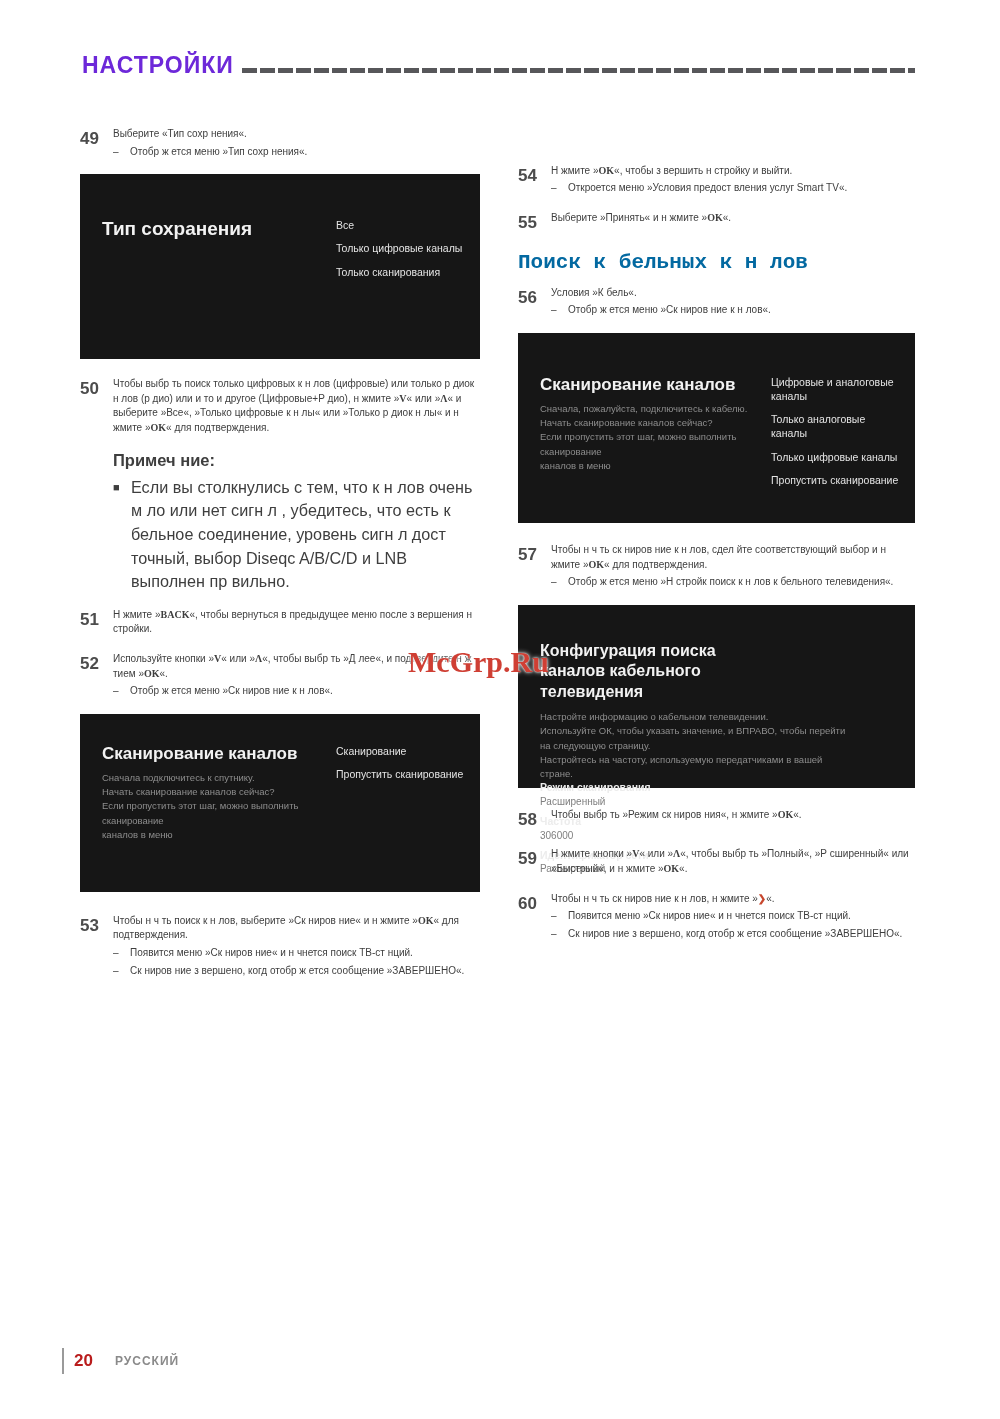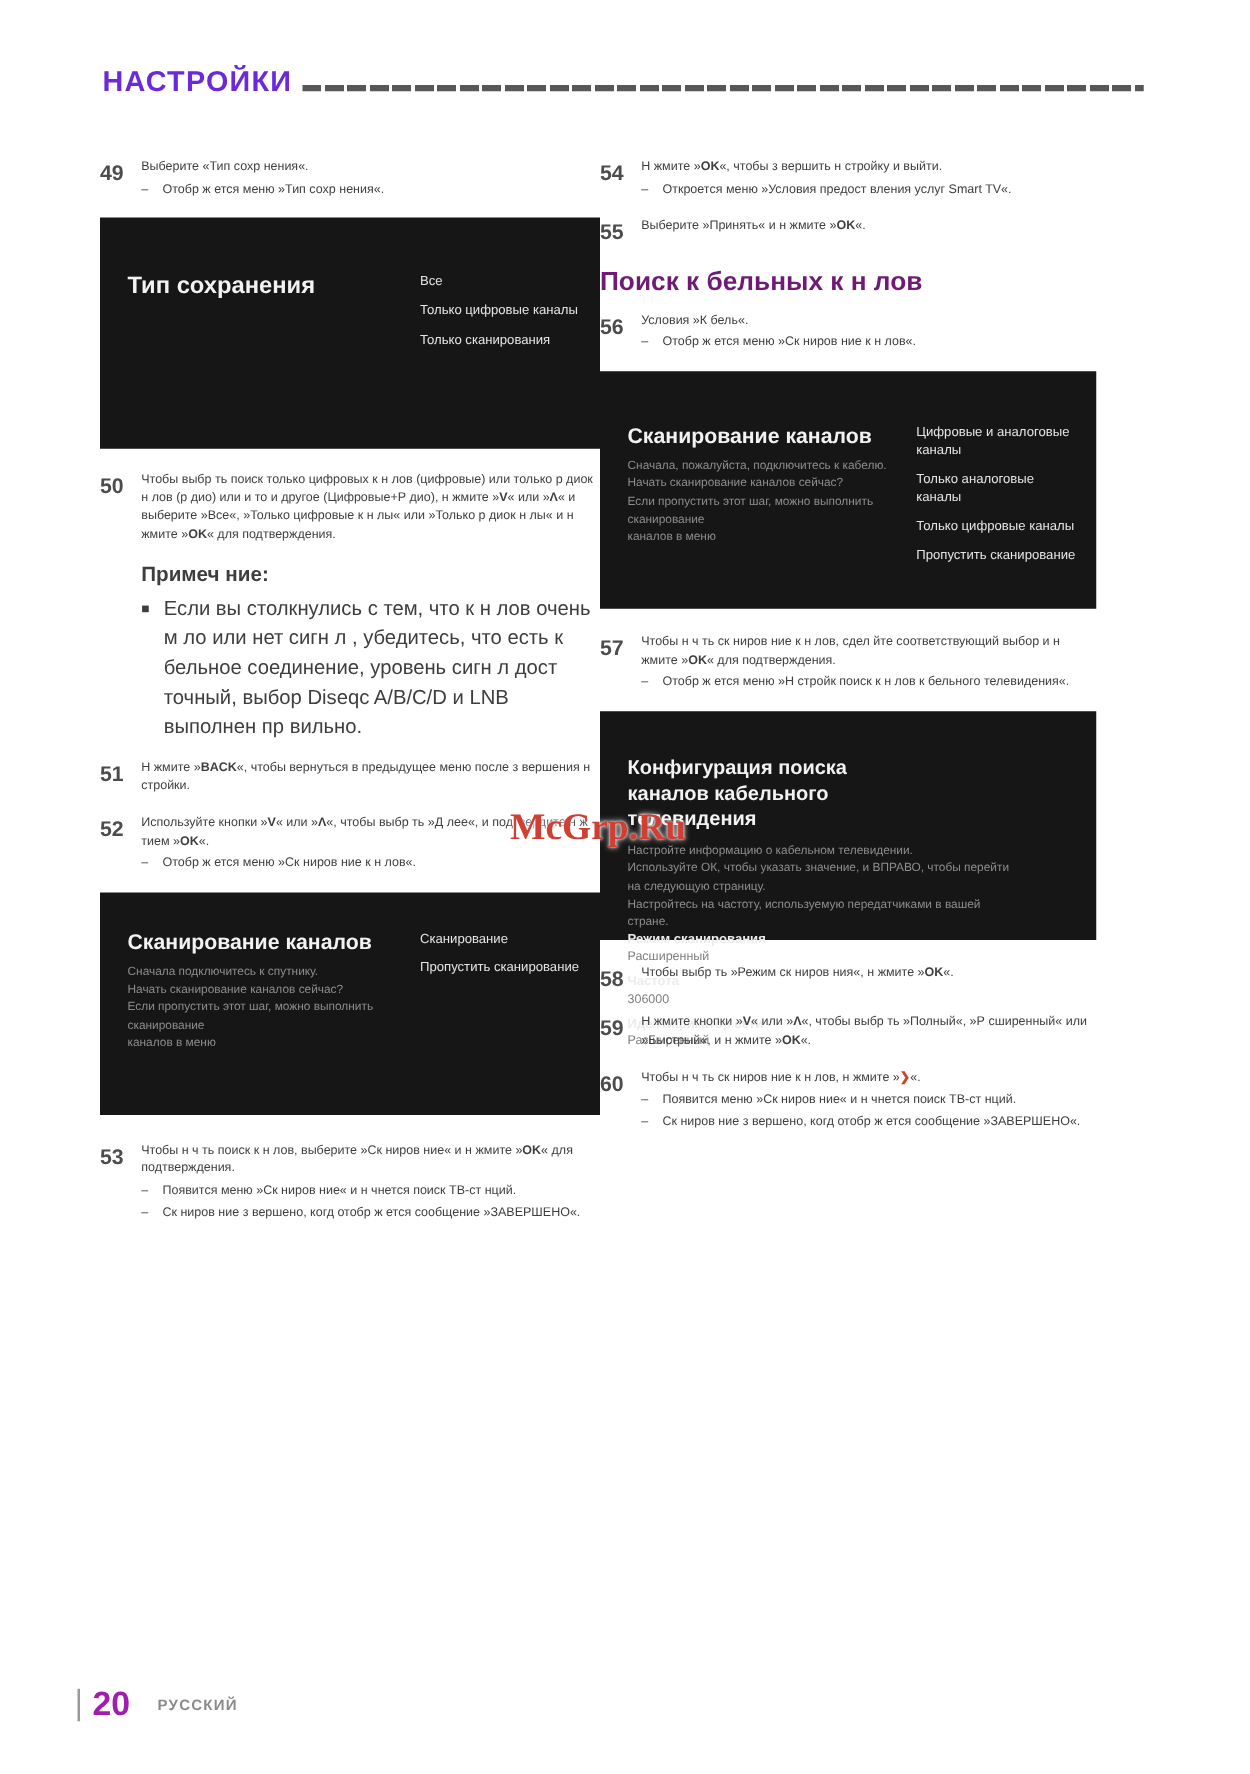--- a/index.html
+++ b/index.html
@@ -1,49 +1,49 @@
 <!DOCTYPE html>
 <html><head>
 <meta charset="utf-8">
 <style>
   html,body{margin:0;padding:0;}
   body{
     width:1000px;height:1419px;background:#ffffff;position:relative;
     font-family:"Liberation Sans", sans-serif;color:#3e3e3e;
     -webkit-font-smoothing:antialiased;overflow:hidden;
   }
-  b{font-weight:bold;}
+  b{font-weight:bold;font-family:Liberation Serif, serif;}
   .accent{color:#c8472e;}
   p{margin:0;}
 
   
   .header{display:flex;align-items:center;padding:52px 85px 0 82px;}
   .header .title{font-size:23px;font-weight:bold;color:#6d28d9;margin:0;letter-spacing:1px;}
   .header .rule{flex:1;height:5px;margin-left:8px;margin-top:10px;
     background:repeating-linear-gradient(90deg,#57575a 0 15px,transparent 15px 18px);}
 
   
-  .columns{display:flex;padding:48px 85px 0 80px;align-items:flex-start;}
+  .columns{display:flex;padding:48px 85px 0 80px;gap:38px;align-items:center;}
   .col-left{width:400px;flex:0 0 400px;}
   .col-right{width:397px;flex:0 0 397px;}
 
   
   .step{display:flex;margin-bottom:15px;}
   .step .num{flex:0 0 33px;font-weight:bold;color:#4c4c4c;font-size:17px;line-height:1.45;}
   .step .stext{flex:1;font-size:10px;line-height:1.46;}
   .sub{display:flex;margin-top:3px;}
   .sub .dash{flex:0 0 17px;}
 
   
   .note-heading{font-weight:bold;font-size:16.5px;margin:2px 0 6px 33px;}
   .note{display:flex;margin:0 0 14px 33px;font-size:16.2px;line-height:1.46;}
   .note .bullet{flex:0 0 18px;font-size:11px;padding-top:3px;color:#3e3e3e;}
 
   
-  .section-heading{font-size:21px;font-weight:bold;color:#701a75;margin:4px 0 12px 0;}
+  .section-heading{font-size:21px;font-weight:bold;color:#0369a1;margin:4px 0 12px 0;font-family:Liberation Mono, monospace;}
 
   
   .screen{background:#161616;color:#fff;box-sizing:border-box;width:100%;
     display:flex;justify-content:space-between;padding:0 16px 0 22px;}
   .scr-left{flex:1;padding-right:14px;}
   .scr-right{flex:0 0 128px;}
   .scr-title{font-weight:bold;color:#f2f2f2;}
   .scr-body{color:#8d8d8d;font-size:9.5px;line-height:1.5;white-space:pre-line;margin-top:7px;}
   .opt{color:#e4e4e4;font-size:10.5px;line-height:1.35;margin-bottom:9px;}
   .fld{margin-bottom:7px;}
@@ -60,21 +60,21 @@
   .screen-4 .scr-title{font-size:16px;line-height:1.3;max-width:215px;}
 
   
   .watermark{position:absolute;left:408px;top:645px;
     font-family:"Liberation Serif", serif;font-weight:bold;font-size:30px;
     color:#cf3f34;text-shadow:0 0 5px #ffffff,0 0 2px #ffffff;z-index:5;}
 
   
   .footer{position:absolute;left:62px;top:1348px;display:flex;align-items:center;}
   .footer .bar{width:2px;height:26px;background:#9a9a9a;margin-right:10px;}
-  .footer .pagenum{font-size:27px;font-weight:bold;color:#a21caf;}
+  .footer .pagenum{font-size:17px;font-weight:bold;color:#b91c1c;}
   .footer .lang{font-size:12px;font-weight:bold;color:#8a8a8a;margin-left:22px;letter-spacing:1px;}
 </style>
 </head>
 <body>
 
 <div class="page">
 
   <header class="header">
     <h1 class="title">НАСТРОЙКИ</h1>
     <div class="rule"></div>

